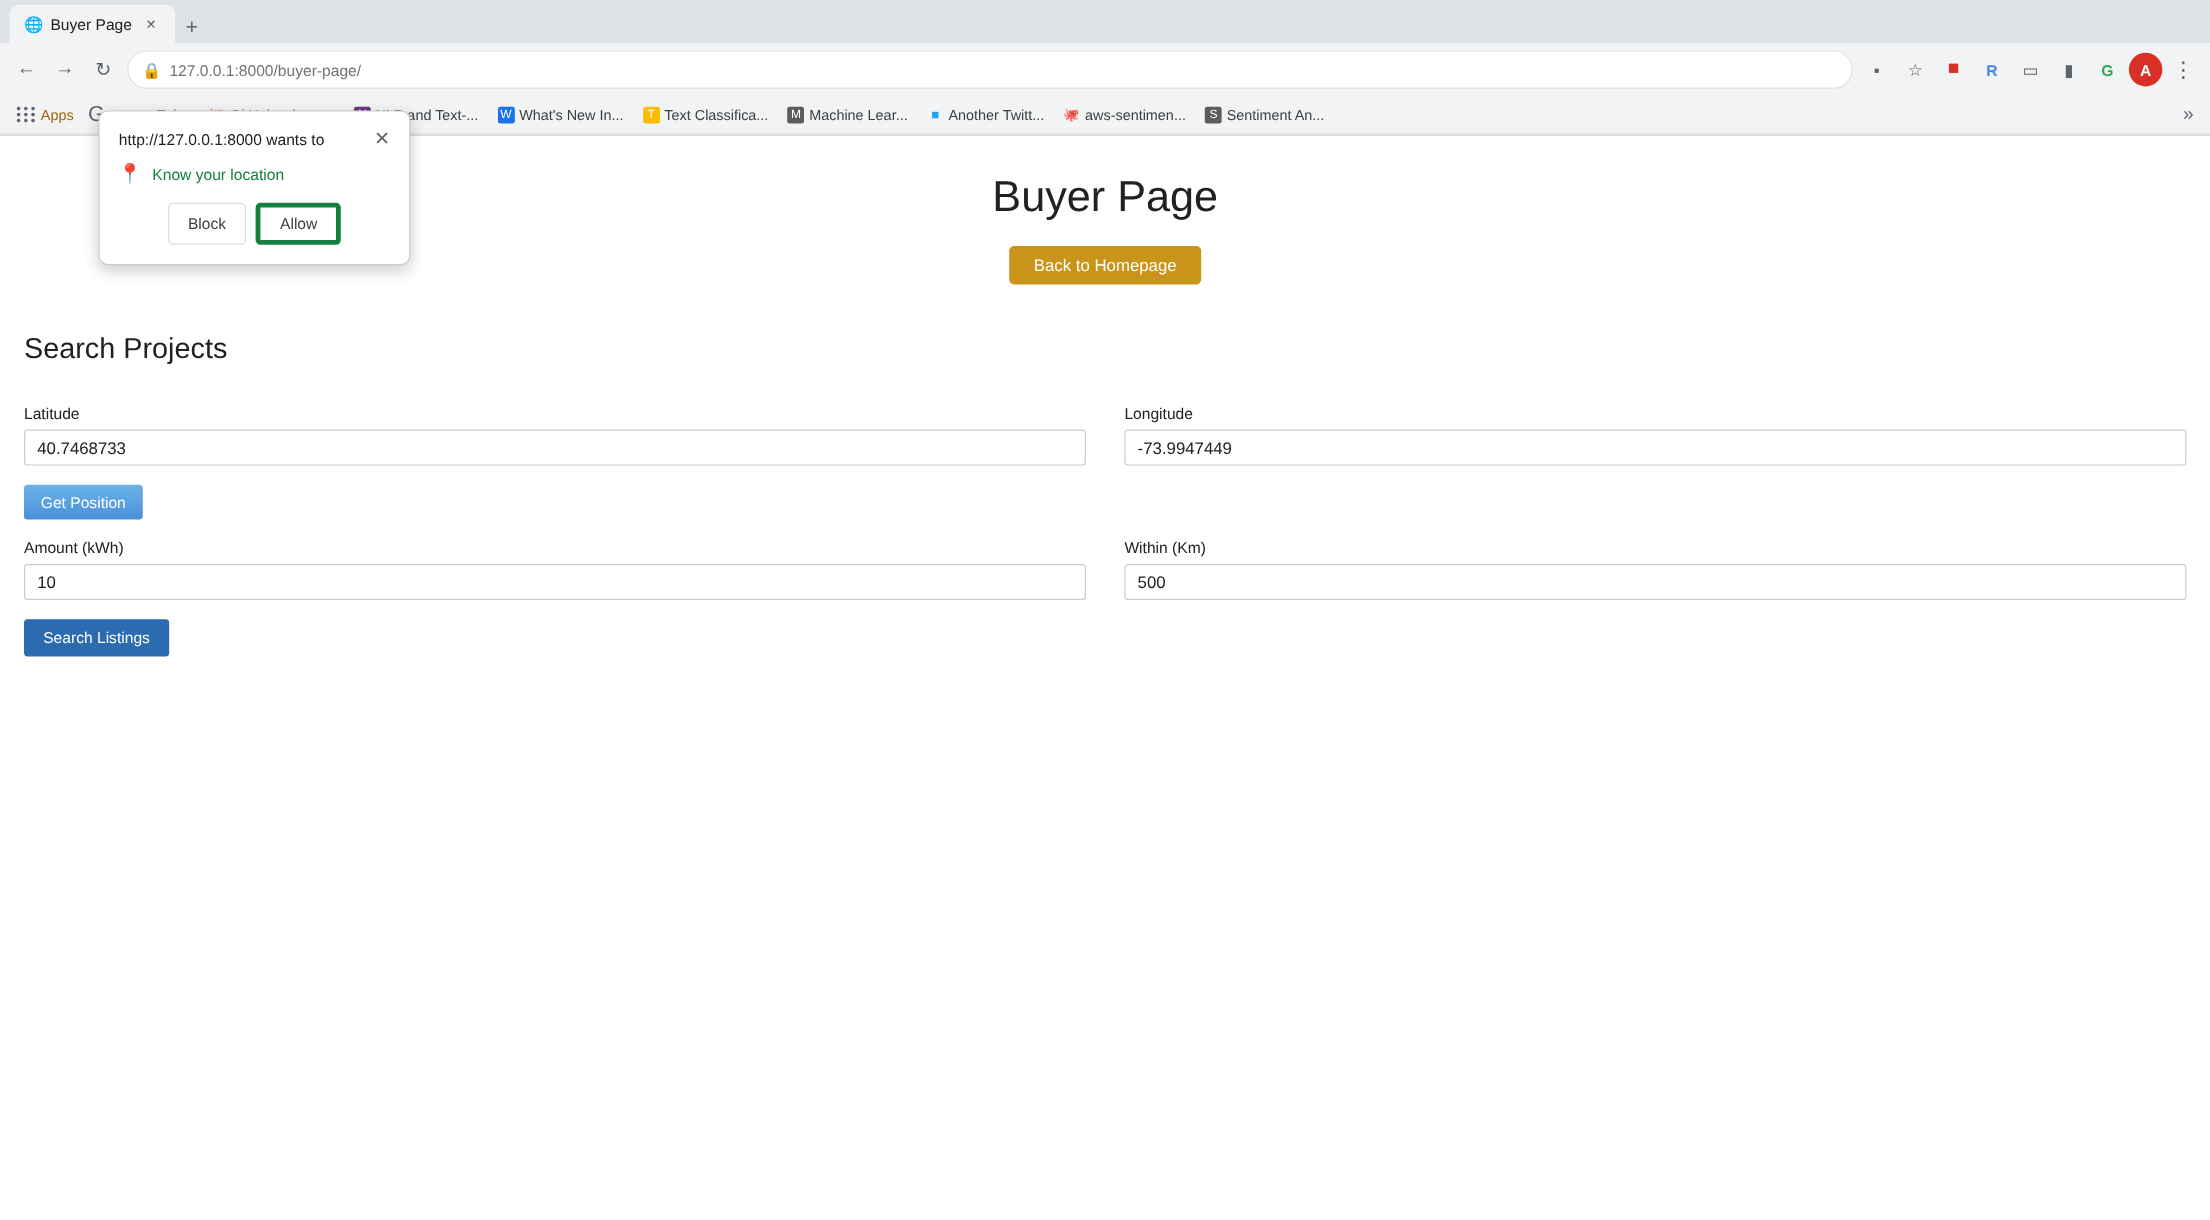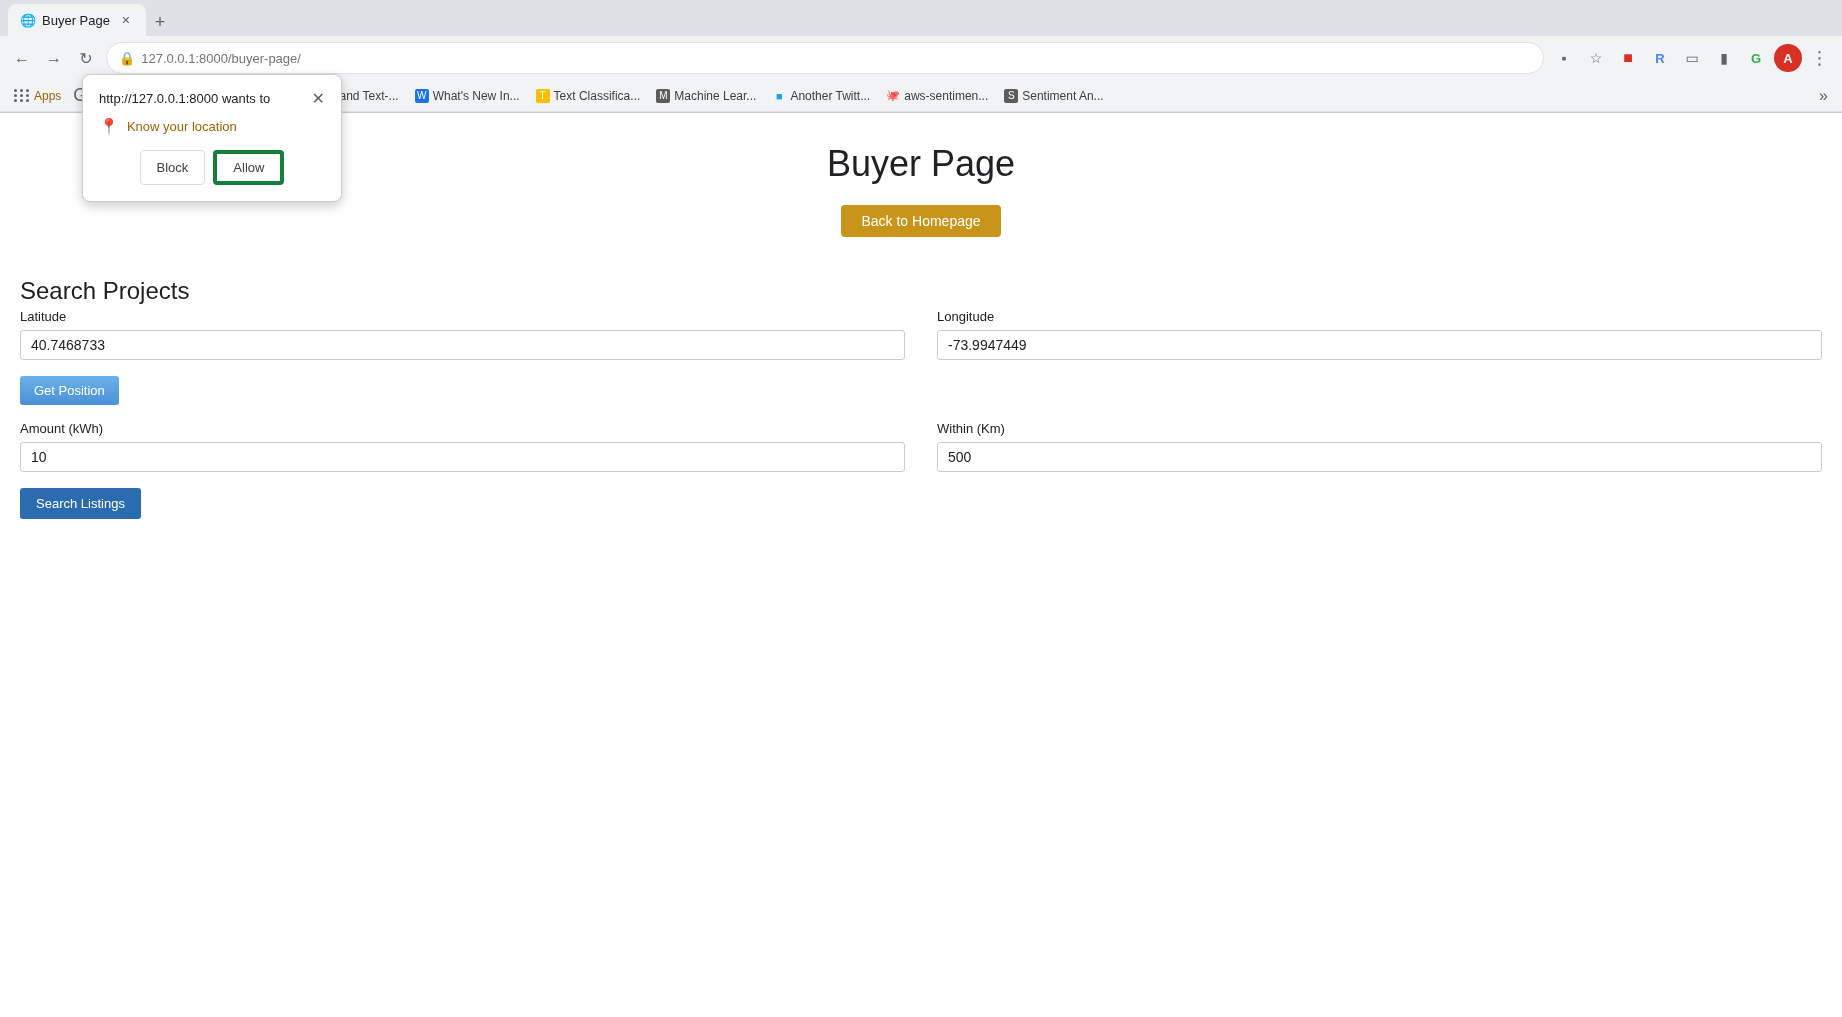--- a/index.html
+++ b/index.html
@@ -134,21 +134,21 @@
       border: none;
       background: transparent;
       color: #5f6368;
       font-size: 16px;
       border-radius: 4px;
     }
 
     
     .permission-popup {
       position: absolute;
-      top: 74px;
+      top: 92px;
       left: 82px;
       background: #fff;
       border: 1px solid #ccc;
       border-radius: 8px;
       box-shadow: 0 4px 12px rgba(0,0,0,0.2);
       padding: 16px;
       width: 260px;
       z-index: 1000;
     }
     .popup-header {
@@ -171,21 +171,21 @@
       line-height: 1;
       padding: 0;
     }
     .popup-permission-row {
       display: flex;
       align-items: center;
       gap: 8px;
       margin-bottom: 14px;
     }
     .location-icon { color: #5f6368; font-size: 16px; }
-    .permission-text { font-size: 13px; color: #a16207; }
+    .permission-text { font-size: 13px; color: #15803d; }
     .popup-buttons {
       display: flex;
       gap: 8px;
       justify-content: center;
     }
     .btn-block {
       padding: 6px 16px;
       border: 1px solid #dadce0;
       border-radius: 4px;
       background: #fff;
@@ -225,21 +225,21 @@
       border: none;
       padding: 8px 20px;
       border-radius: 4px;
       font-size: 14px;
       cursor: pointer;
     }
 
     .search-section-title {
       font-size: 24px;
       font-weight: normal;
-      margin-bottom: 4px;
+      margin-bottom: 32px;
       color: #202124;
     }
 
     .form-row {
       display: flex;
       gap: 32px;
       margin-bottom: 16px;
     }
     .form-group {
       flex: 1;

